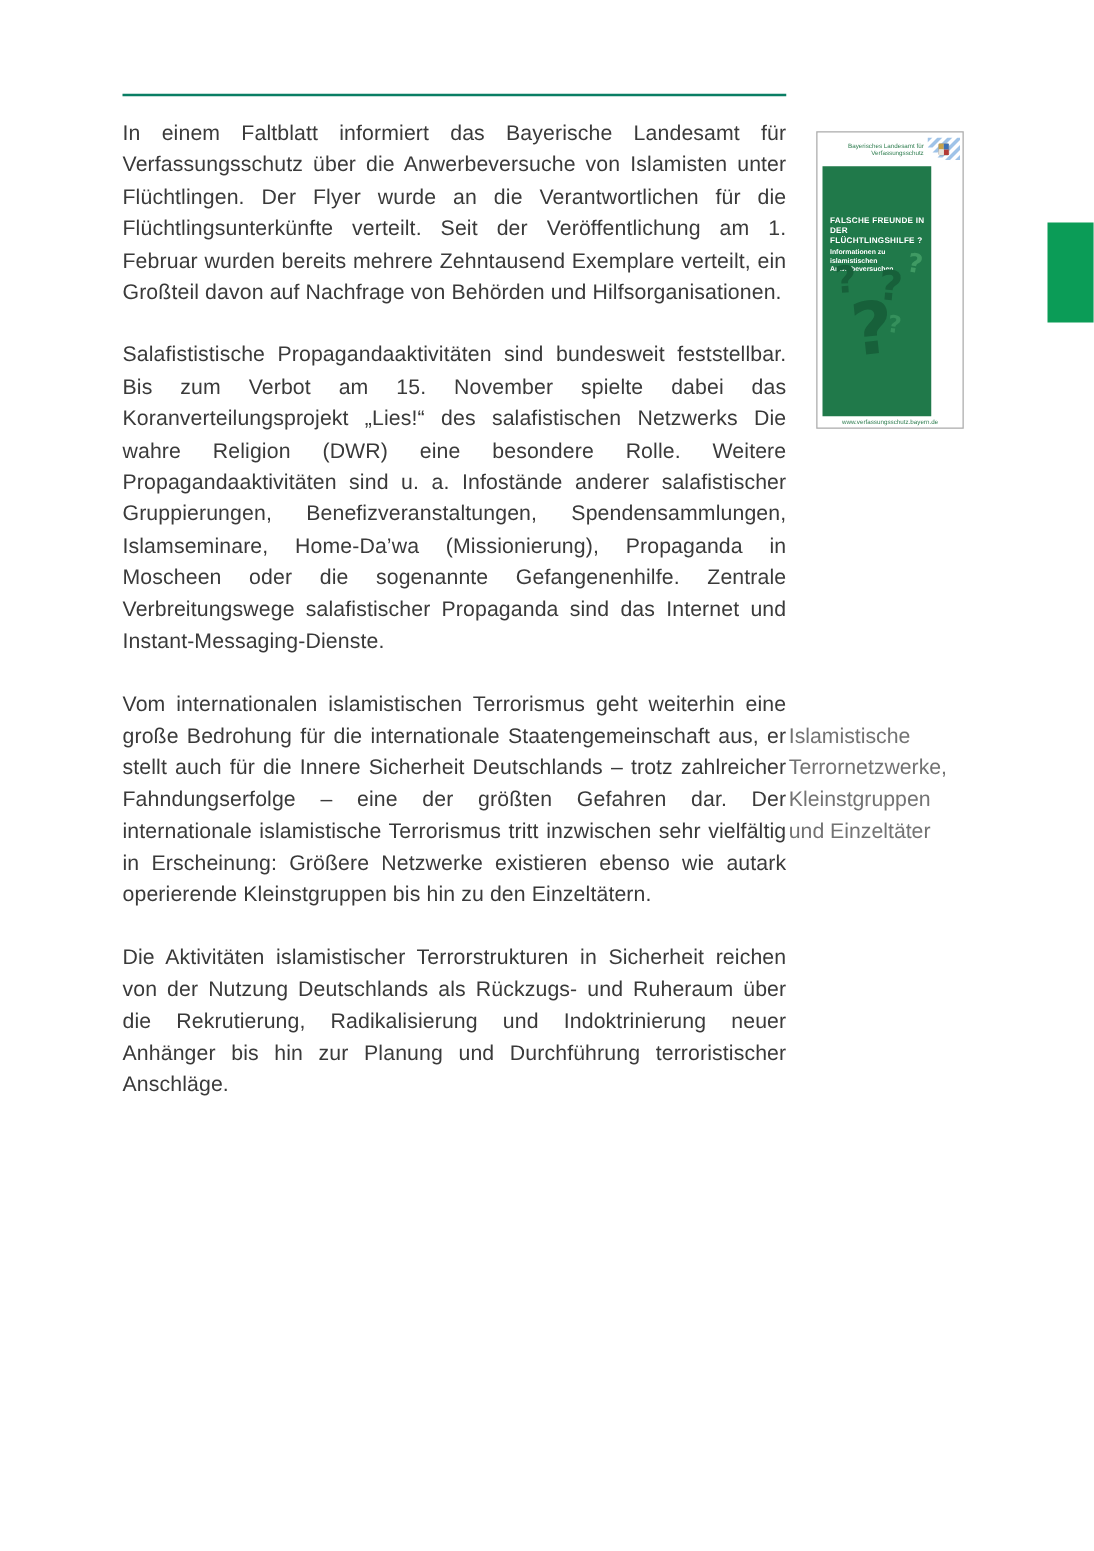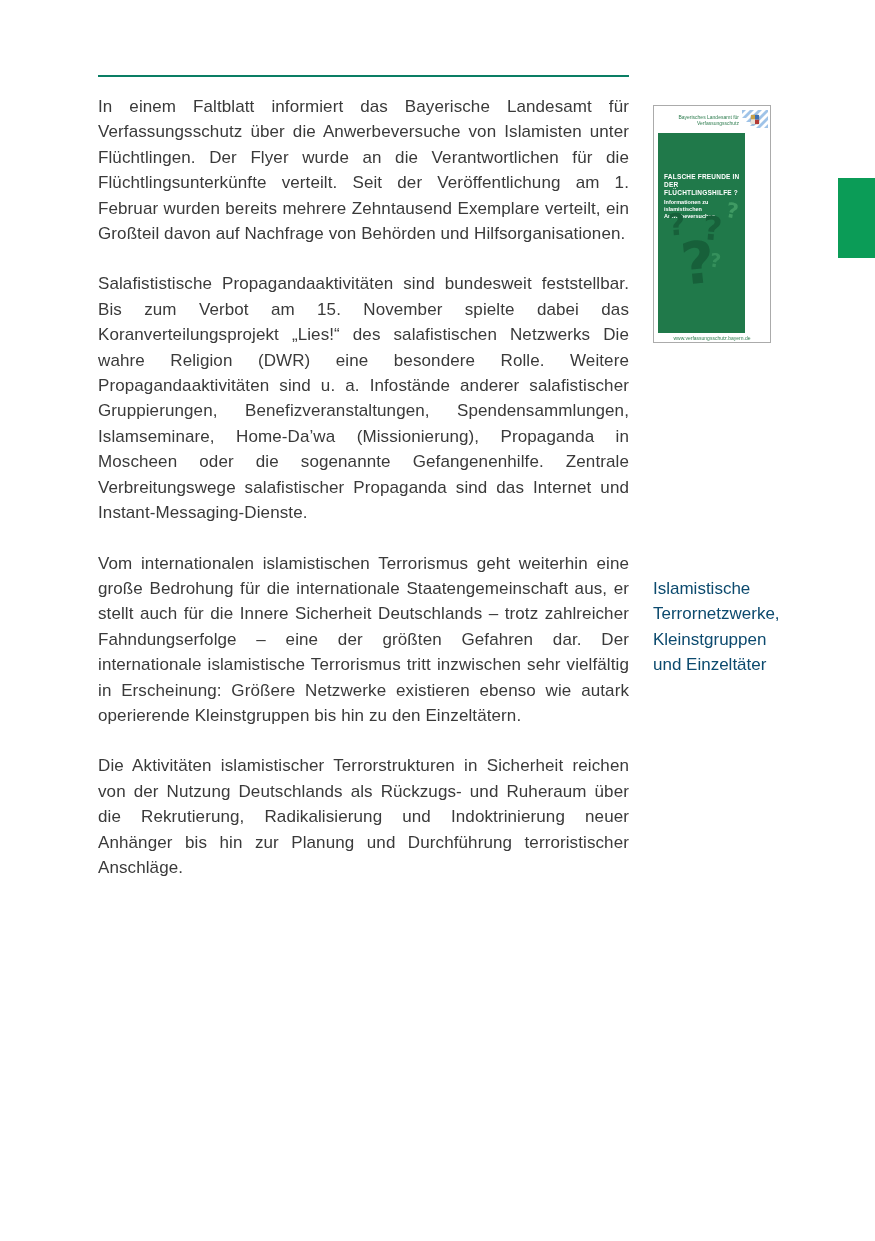--- a/index.html
+++ b/index.html
@@ -20,22 +20,22 @@
   .text-col p {
     margin: 0 0 25px 0;
     font-size: 17px; line-height: 25.4px;
     color: #3a3a3a;
     text-align: justify;
     letter-spacing: 0.1px;
   }
 
   
   .margin-note {
-    position: absolute; left: 653px; top: 576px; width: 140px;
-    font-size: 17px; line-height: 25.4px; color: #0c4a6e;
+    position: absolute; left: 631px; top: 576px; width: 140px;
+    font-size: 17px; line-height: 25.4px; color: #737373;
   }
 
   
   .flyer {
     position: absolute; left: 653px; top: 105px; width: 118px; height: 238px;
     background: #ffffff; border: 1px solid #ababab; box-sizing: border-box;
   }
   .flyer-header {
     position: absolute; top: 4px; left: 2px; right: 2px; height: 22px;
     display: flex; justify-content: flex-end; align-items: flex-start; gap: 3px;

